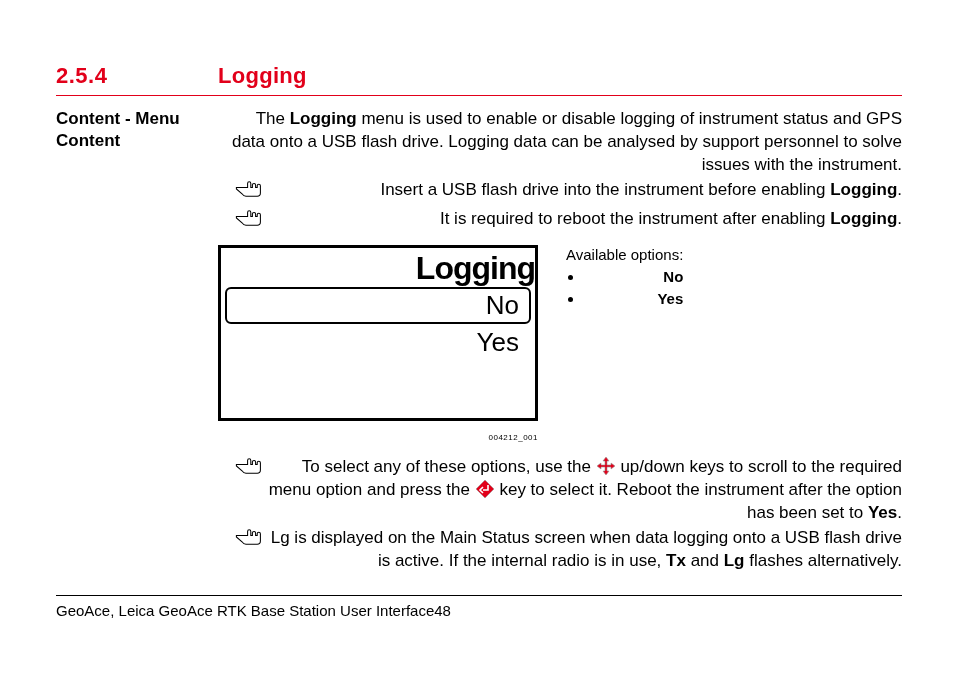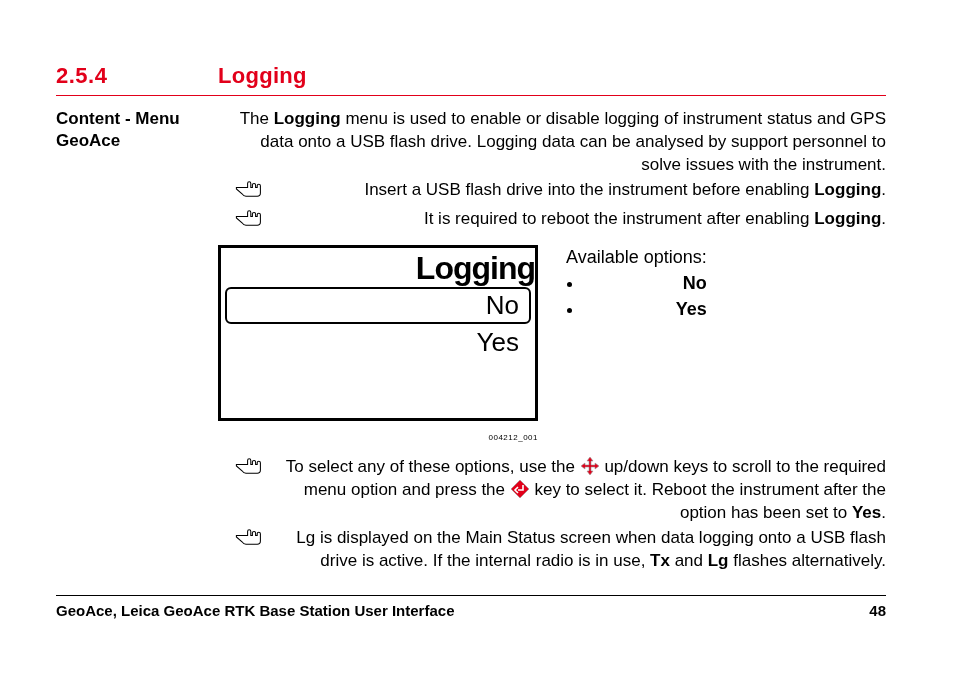--- a/index.html
+++ b/index.html
@@ -9,21 +9,21 @@
     height: 677px;
     font-family: "Segoe UI", "Helvetica Neue", Arial, sans-serif;
     background: #fff;
     color: #000;
   }
   .page {
     position: relative;
     width: 954px;
     height: 653px;
     box-sizing: border-box;
-    padding: 63px 68px 0 56px;
+    padding: 63px 52px 0 56px;
   }
   .header-row {
     display: flex;
     align-items: baseline;
   }
   .section-num {
     width: 162px;
     flex: none;
     color: #e2001a;
     font-weight: 700;
@@ -107,21 +107,21 @@
   }
   .lcd-caption {
     font-size: 8px;
     letter-spacing: 0.5px;
     margin-top: 12px;
     padding-left: 6px;
     color: #000;
   }
   .avail-col {
     padding-left: 28px;
-    font-size: 18px;
+    font-size: 15px;
   }
   .avail-list {
     list-style: disc;
     margin: 2px 0 0 18px;
     padding: 0;
   }
   .avail-list li { font-weight: 700; margin-top: 2px; }
   .red-icon {
     display: inline-block;
     width: 20px;
@@ -129,40 +129,39 @@
     vertical-align: -4px;
   }
   .lower-notes { margin-top: 13px; }
   .bottom-rule {
     margin: 22px 0 6px 0;
     border: none;
     border-top: 1.2px solid #000;
   }
   .footer {
     display: flex;
-    justify-content: space-between;
     font-size: 15px;
-    font-weight: 700;
+    font-weight: 400;
   }
 </style>
 </head>
 <body>
 
 <div class="page">
 
   <div class="header-row">
     <div class="section-num">2.5.4</div>
     <div class="section-title">Logging</div>
   </div>
   <hr class="red-rule">
 
   <div class="body-grid">
     <div class="side-col">
       <span>Content - Menu</span><br>
-      <span>GeoAce</span>
+      <span>Content</span>
     </div>
 
     <div class="main-col">
 
       <div class="intro">
         <span>The </span><b>Logging</b><span> menu is used to enable or disable logging of instrument status and GPS data onto a USB flash drive. Logging data can be analysed by support personnel to solve issues with the instrument.</span>
       </div>
 
       <div id="top-notes">
           <div class="note-row">

